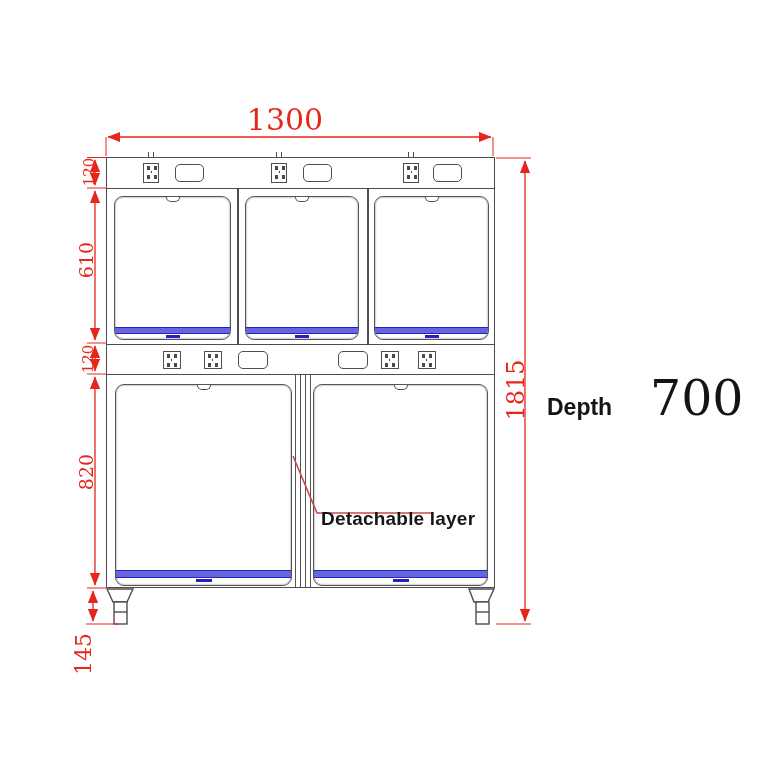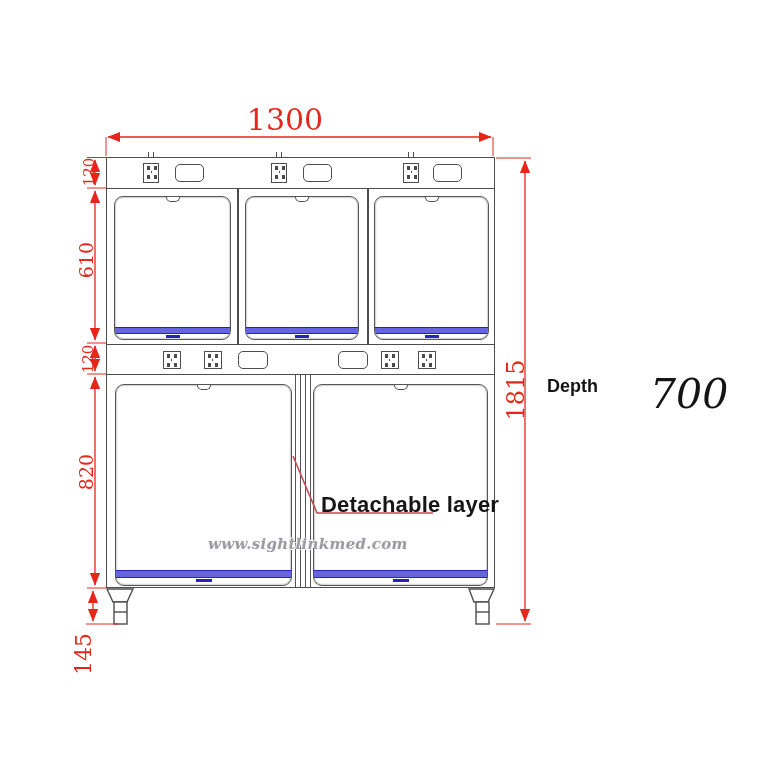--- a/index.html
+++ b/index.html
@@ -44,26 +44,26 @@
   .rot{transform:translate(-50%,-50%) rotate(-90deg);}
   .dim-1500{left:235px;top:105px;width:100px;text-align:center;font-size:30px;}
   .dim-120a{left:89px;top:172px;font-size:15px;}
   .dim-610{left:86px;top:260px;font-size:19px;}
   .dim-120b{left:88px;top:359px;font-size:15px;}
   .dim-820{left:86px;top:472px;font-size:19px;}
   .dim-145{left:84px;top:654px;font-size:22px;}
   .dim-1815{left:516px;top:390px;font-size:24px;}
 
   
-  .depth-label{position:absolute;left:547px;top:376px;font-family:"Liberation Sans", sans-serif;
-               font-weight:bold;font-size:18px;color:#141414;}
+  .depth-label{position:absolute;left:547px;top:394px;font-family:"Liberation Sans", sans-serif;
+               font-weight:bold;font-size:23px;color:#141414;}
   .depth-value{position:absolute;left:650px;top:374px;font-family:"DejaVu Serif", serif;
-               font-size:41px;color:#141414;line-height:1;font-style:italic;}
-  .callout{position:absolute;left:321px;top:492px;font-family:"Liberation Sans", sans-serif;
-           font-weight:bold;font-size:22px;color:#161616;letter-spacing:.2px;}
+               font-size:49px;color:#141414;line-height:1;}
+  .callout{position:absolute;left:321px;top:508px;font-family:"Liberation Sans", sans-serif;
+           font-weight:bold;font-size:19px;color:#161616;letter-spacing:.2px;}
   .watermark{position:absolute;left:208px;top:535px;width:195px;text-align:center;
              font-family:"DejaVu Serif", serif;font-style:italic;font-weight:bold;font-size:15px;
              color:#9a9aa2;text-shadow:1px 1px 0 #ffffff,-1px -1px 0 #f2f2f2;letter-spacing:.3px;}
 
   svg.overlay{position:absolute;left:0;top:0;pointer-events:none;}
 </style>
 </head>
 <body>
 
 <div class="canvas">
@@ -176,15 +176,14 @@
   <div class="dim rot dim-120a">120</div>
   <div class="dim rot dim-610">610</div>
   <div class="dim rot dim-120b">120</div>
   <div class="dim rot dim-820">820</div>
   <div class="dim rot dim-145">145</div>
   <div class="dim rot dim-1815">1815</div>
 
   <div class="depth-label">Depth</div>
   <div class="depth-value">700</div>
   <div class="callout">Detachable layer</div>
-  <div class="watermark">www.sightlinkmed.com</div>
 
 </div>
 
 </body></html>

